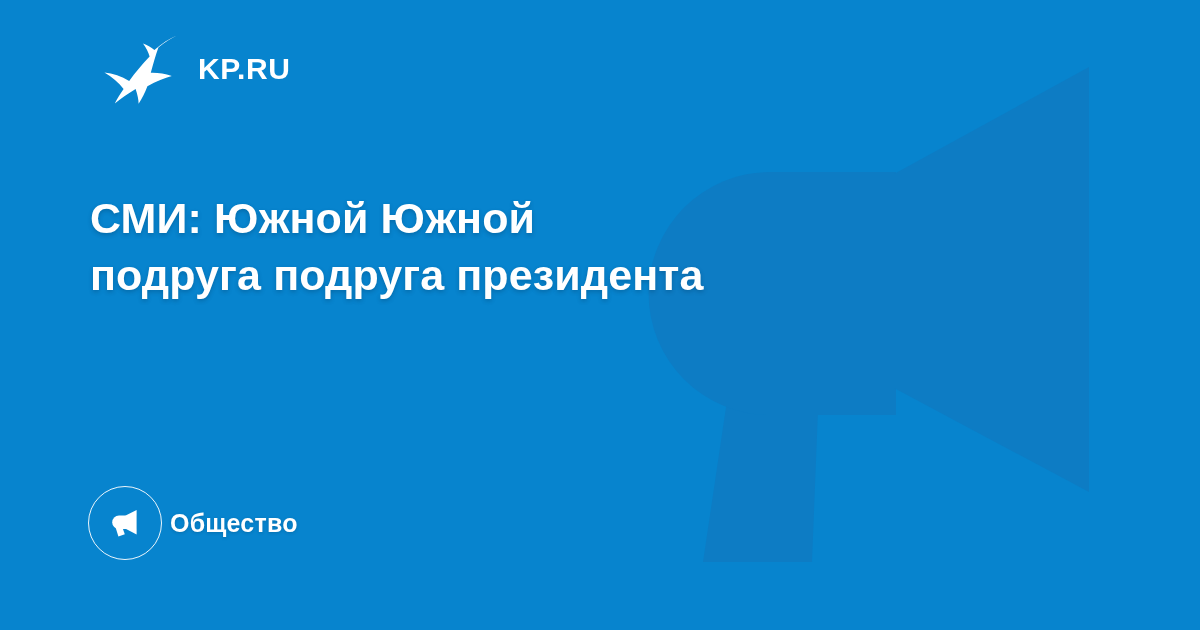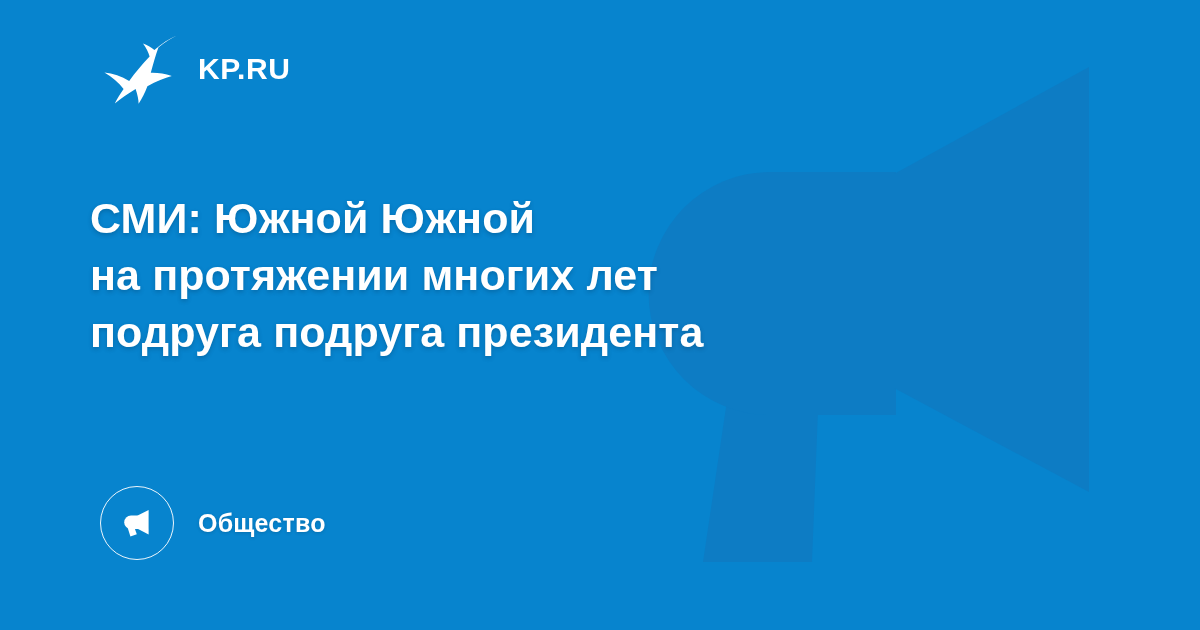--- a/index.html
+++ b/index.html
@@ -67,25 +67,25 @@
     text-shadow: 0 2px 4px rgba(0, 50, 85, 0.30);
   }
   .headline-line {
     display: block;
     white-space: nowrap;
   }
 
   
   .category {
     position: absolute;
-    left: 100px;
+    left: 88px;
     top: 486px;
     display: flex;
     align-items: center;
-    gap: 24px;
+    gap: 8px;
     height: 74px;
   }
   .category-badge {
     width: 74px;
     height: 74px;
     flex: 0 0 74px;
     border-radius: 50%;
     border: 1.6px solid rgba(255, 255, 255, 0.92);
     display: flex;
     align-items: center;
@@ -123,21 +123,20 @@
 
   <div class="brand">
     <svg class="brand-bird" viewBox="0 0 74 70" aria-hidden="true">
       <path fill="#ffffff" d="M73.2 1.2 C66.0 4.2 57.6 9.6 50.4 16.0 C47.0 13.2 43.2 11.0 39.0 9.6 C42.2 14.0 44.4 18.4 45.6 22.6 C38.0 30.4 31.0 39.0 25.2 47.0 C17.6 42.4 8.8 39.6 0.4 38.6 C8.0 43.0 14.6 48.6 19.6 55.0 C15.8 60.6 12.8 65.6 10.8 69.4 C17.0 64.6 24.2 59.6 31.6 55.0 C33.6 61.0 34.6 66.2 34.6 69.8 C38.0 64.6 41.0 58.6 43.4 52.2 C52.2 47.4 60.8 43.8 67.8 42.0 C60.8 39.6 53.6 38.6 46.8 38.8 C49.2 30.0 51.6 21.0 54.4 13.4 C60.8 8.4 67.2 4.2 73.2 1.2 Z"></path>
     </svg>
     <span class="brand-name">KP.RU</span>
   </div>
 
   <div class="headline">
     <span class="headline-line">СМИ: Южной Южной</span>
-    <span class="headline-line">на протяжении многих лет</span>
     <span class="headline-line">подруга подруга президента</span>
   </div>
 
   <div class="category">
     <span class="category-badge">
       <svg width="40" height="40" viewBox="0 0 40 40" aria-hidden="true">
         <g fill="#ffffff">
 
           <path d="M10.0 22.6 L16.0 20.4 L19.8 31.2 L13.4 33.4 Z"></path>
 

